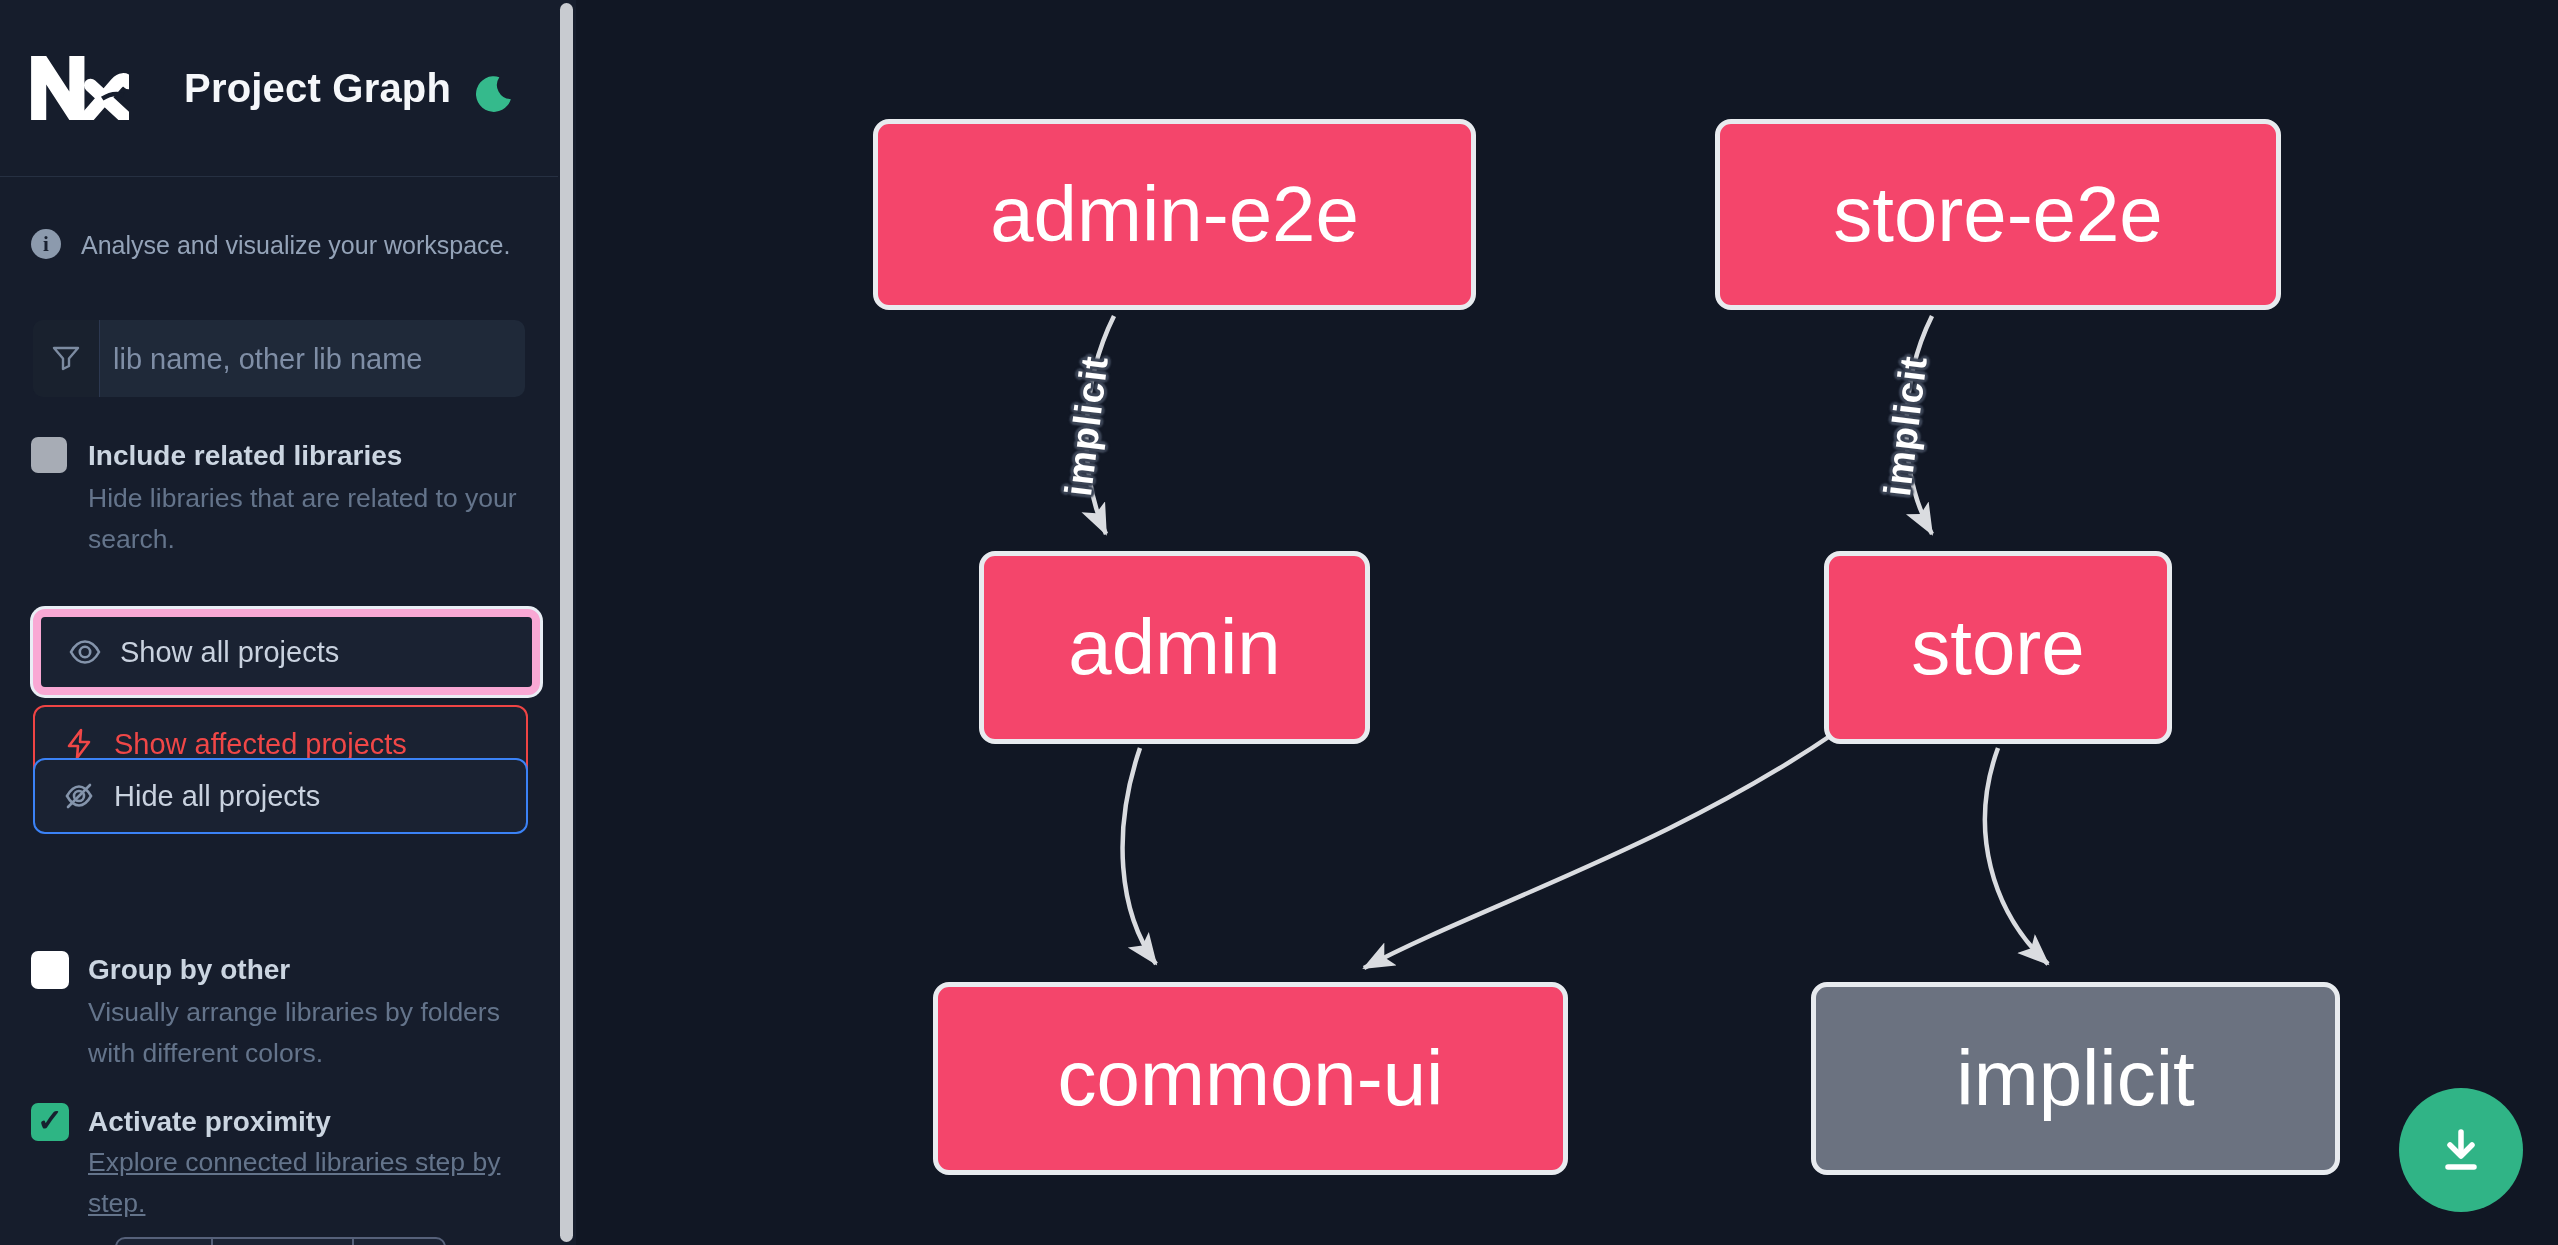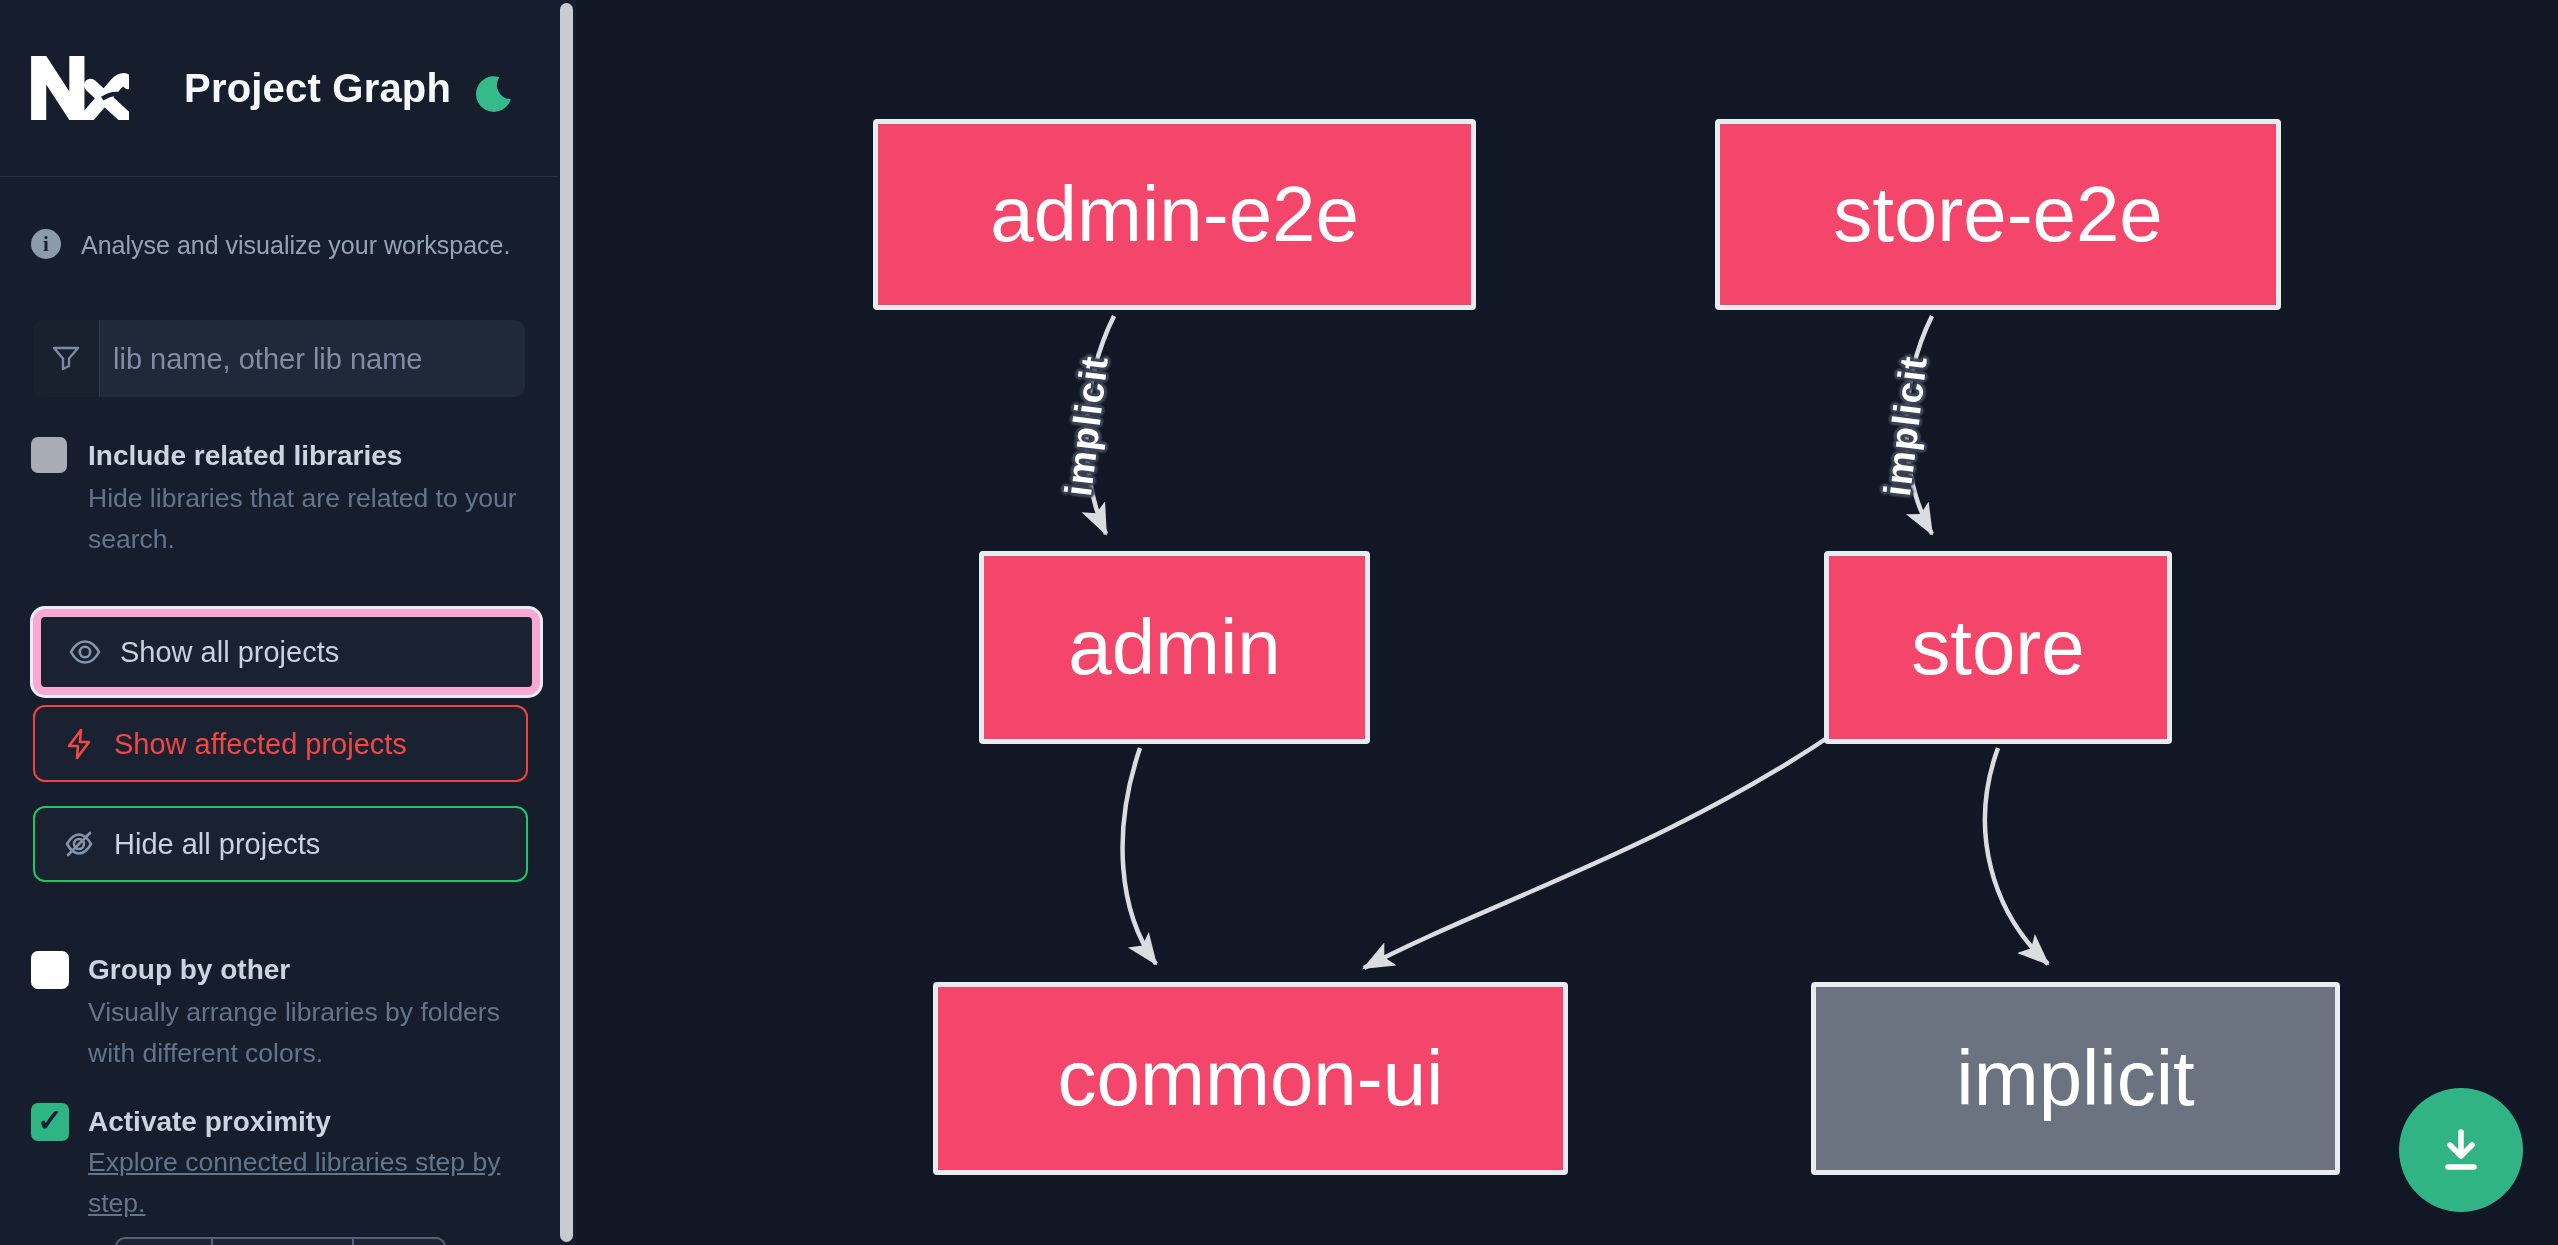--- a/index.html
+++ b/index.html
@@ -32,32 +32,32 @@
   .cbox.green{background:#2eb584;color:#17202f;font-size:31px;font-weight:900;text-align:center;line-height:36px;}
   .t-label{position:absolute;left:57px;top:3px;font-size:28px;font-weight:600;color:#cbd5e1;}
   .t-desc{position:absolute;left:57px;width:452px;font-size:26.5px;line-height:41px;color:#64748b;}
   
   .action-btn{position:absolute;left:33px;width:491px;height:70px;background:#1a2232;border-radius:12px;cursor:pointer;}
   .action-btn .a-icon{position:absolute;left:28px;top:50%;transform:translateY(-50%);width:32px;height:32px;}
   .action-btn .a-label{position:absolute;left:79px;top:50%;transform:translateY(-50%);font-size:29px;font-weight:500;color:#c9d2df;white-space:nowrap;}
   .btn-showall{top:609px;border:8px solid #f9a8d4;box-shadow:0 0 0 3px #e9eef5;text-align:right;}
   .btn-affected{top:705px;height:73px;border:2px solid #ef4444;}
   .btn-affected .a-label{color:#f04747;}
-  .btn-hide{top:806px;height:72px;border:2px solid #22c55e;}
+  .btn-hide{top:758px;height:72px;border:2px solid #3b82f6;}
   
   .stepper{position:absolute;left:115px;top:1237px;width:327px;height:20px;background:#1b2334;
            border:2px solid #56617a;border-radius:10px 10px 0 0;display:flex;}
   .stepper .seg{flex:0 0 auto;height:100%;}
   .stepper .seg+.seg{border-left:2px solid #56617a;}
   
   .scroll-thumb{position:absolute;left:560px;top:3px;width:13px;height:1239px;border-radius:7px;background:#c8cbd0;cursor:pointer;}
   
   .canvas{position:absolute;left:576px;top:0;width:1982px;height:1245px;background:#111724;}
   .edges-svg{position:absolute;left:0;top:0;width:2558px;height:1245px;pointer-events:none;}
-  .gnode{position:absolute;border:5px solid #e8ebef;border-radius:4px;display:flex;align-items:center;justify-content:center;
+  .gnode{position:absolute;border:5px solid #e8ebef;border-radius:16px;display:flex;align-items:center;justify-content:center;
          color:#ffffff;font-size:78px;cursor:pointer;box-sizing:border-box;}
   .gnode.pink{background:#f4456b;}
   .gnode.gray{background:#6b7280;}
   .edge-label{position:absolute;transform:translate(-50%,-50%) rotate(-83deg);font-size:38px;font-weight:700;color:#ffffff;
               white-space:nowrap;letter-spacing:1px;
               text-shadow:-3px 0 2px #3c4556,3px 0 2px #3c4556,0 -3px 2px #3c4556,0 3px 2px #3c4556,
                           -2px -2px 2px #3c4556,2px 2px 2px #3c4556,-2px 2px 2px #3c4556,2px -2px 2px #3c4556;}
   
   .fab{position:absolute;left:2399px;top:1088px;width:124px;height:124px;border-radius:50%;background:#30b486;cursor:pointer;}
   .fab svg{position:absolute;left:50%;top:50%;transform:translate(-50%,-50%);}

